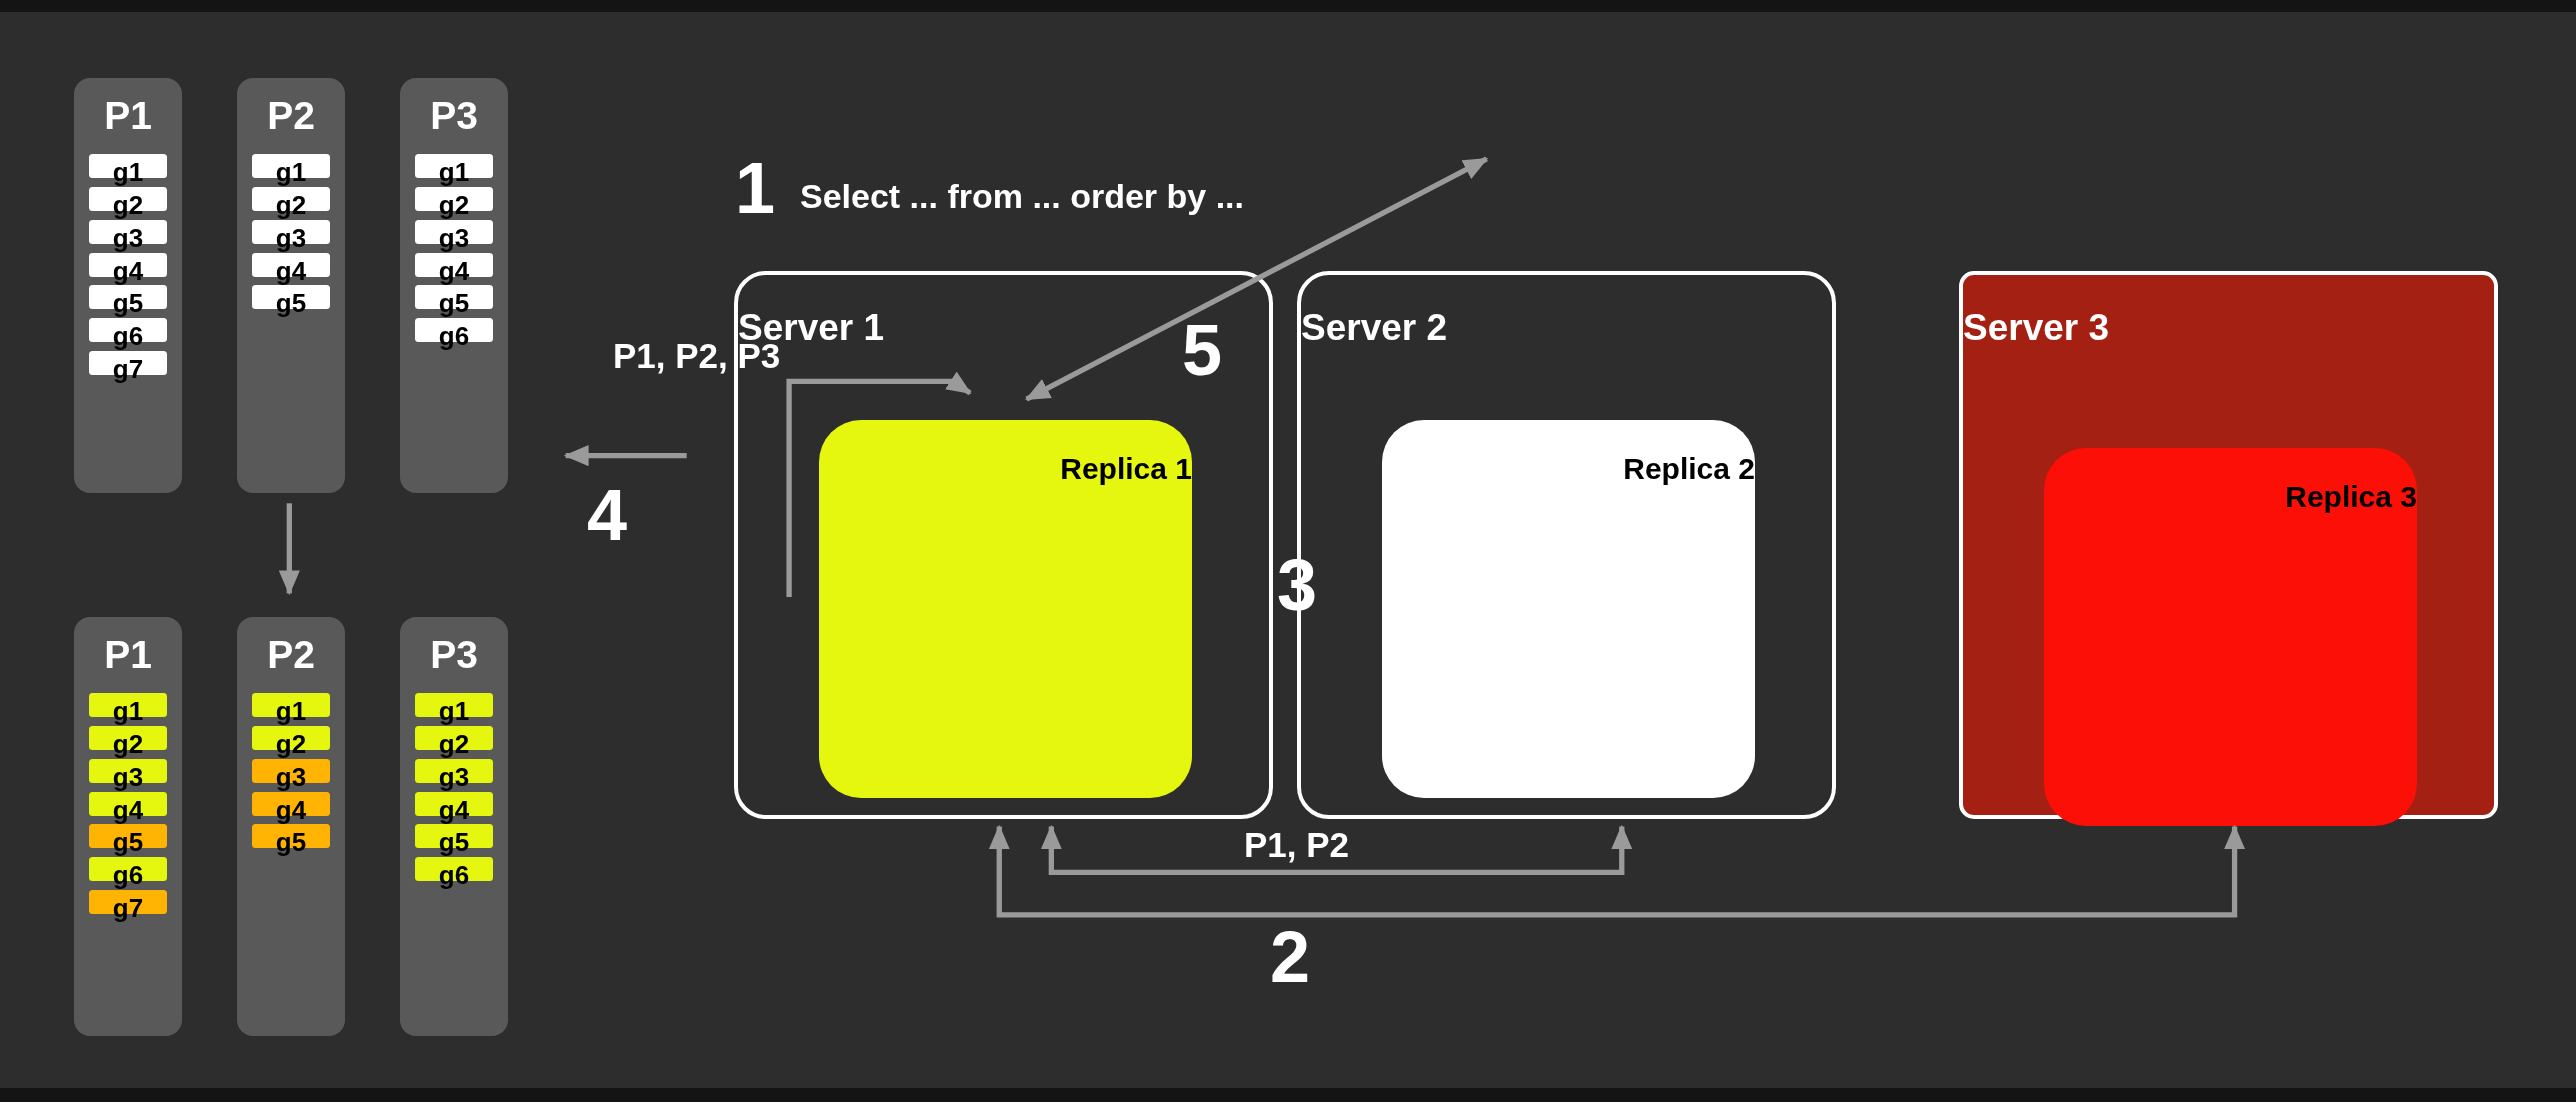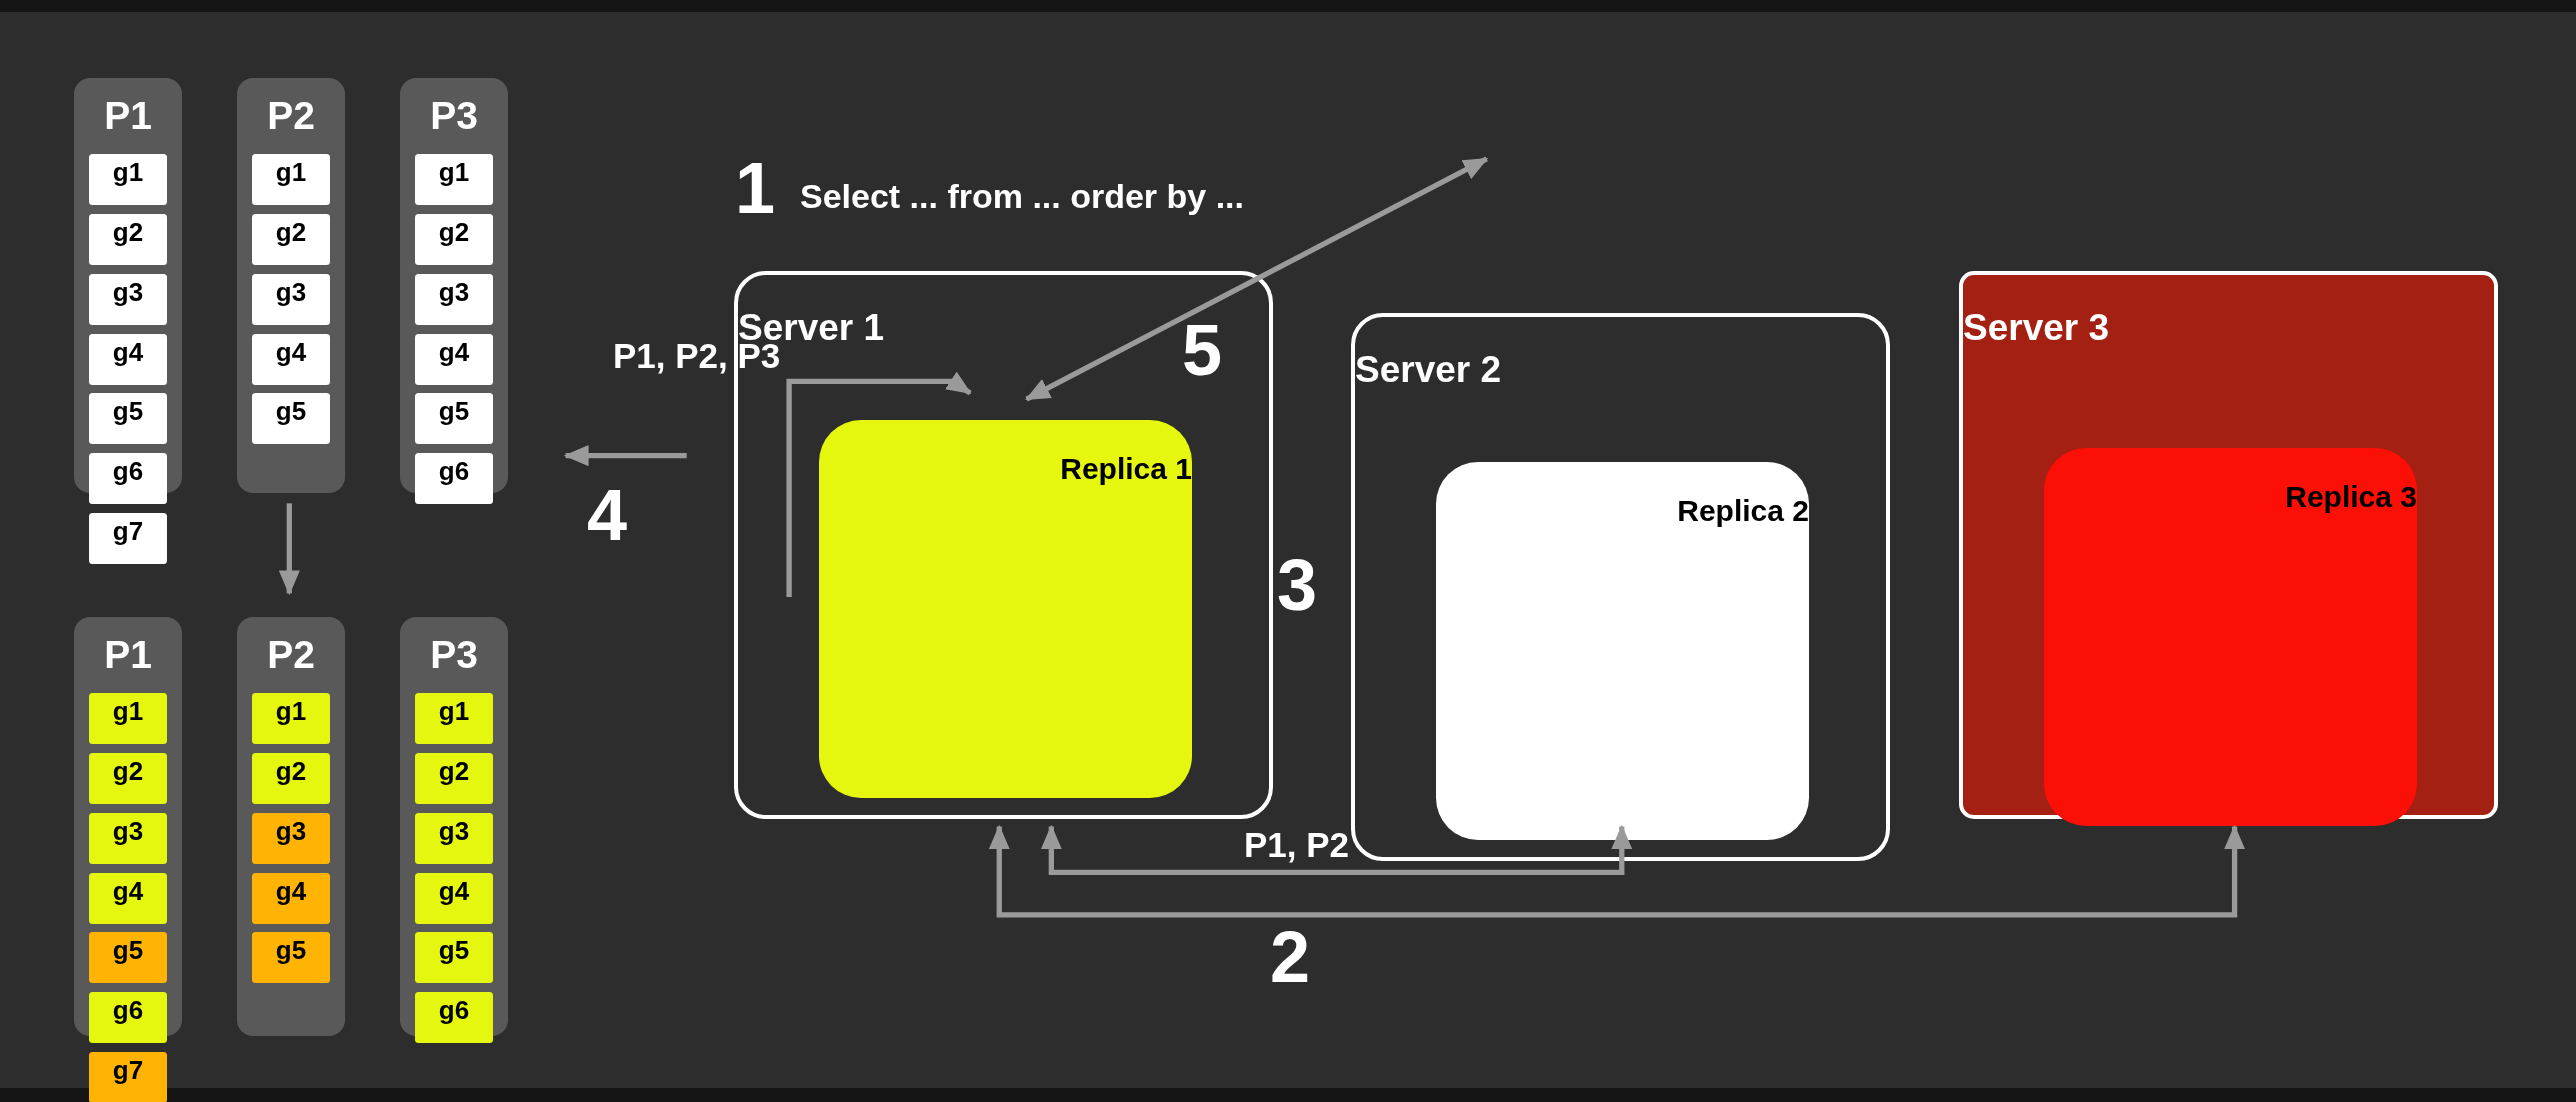--- a/index.html
+++ b/index.html
@@ -26,32 +26,32 @@
     padding-top: 12.4px;
     background: #595959;
   }
   #top-partitions .pcol { height: 415px; }
   #bottom-partitions .pcol { height: 419px; }
   .pcol-header {
     color: #fff; font-size: 39px; font-weight: bold;
     text-align: center; height: 55px; line-height: 51px;
   }
   .pcell {
-    width: 78px; height: 51px; margin: 8.8px auto 0;
+    width: 78px; height: 24px; margin: 8.8px auto 0;
     border-radius: 3.5px; color: #000; font-weight: bold;
     font-size: 26px; text-align: center; line-height: 36px;
   }
 
   
   .server {
     position: absolute; top: 271px; width: 539px; height: 548px;
     border: 4.4px solid #fff; border-radius: 32px;
   }
   #server1 { left: 734px; }
-  #server2 { left: 1351px; margin-top: 42px; }
+  #server2 { left: 1297px; }
   #server3 { left: 1959px; }
   .server-label {
     color: #fff; font-size: 37px; font-weight: bold;
     text-align: left; margin-top: 32px;
   }
   .replica {
     position: absolute; left: 81px; top: 145px;
     width: 373px; height: 378px; border-radius: 42px;
   }
   .replica-label {

